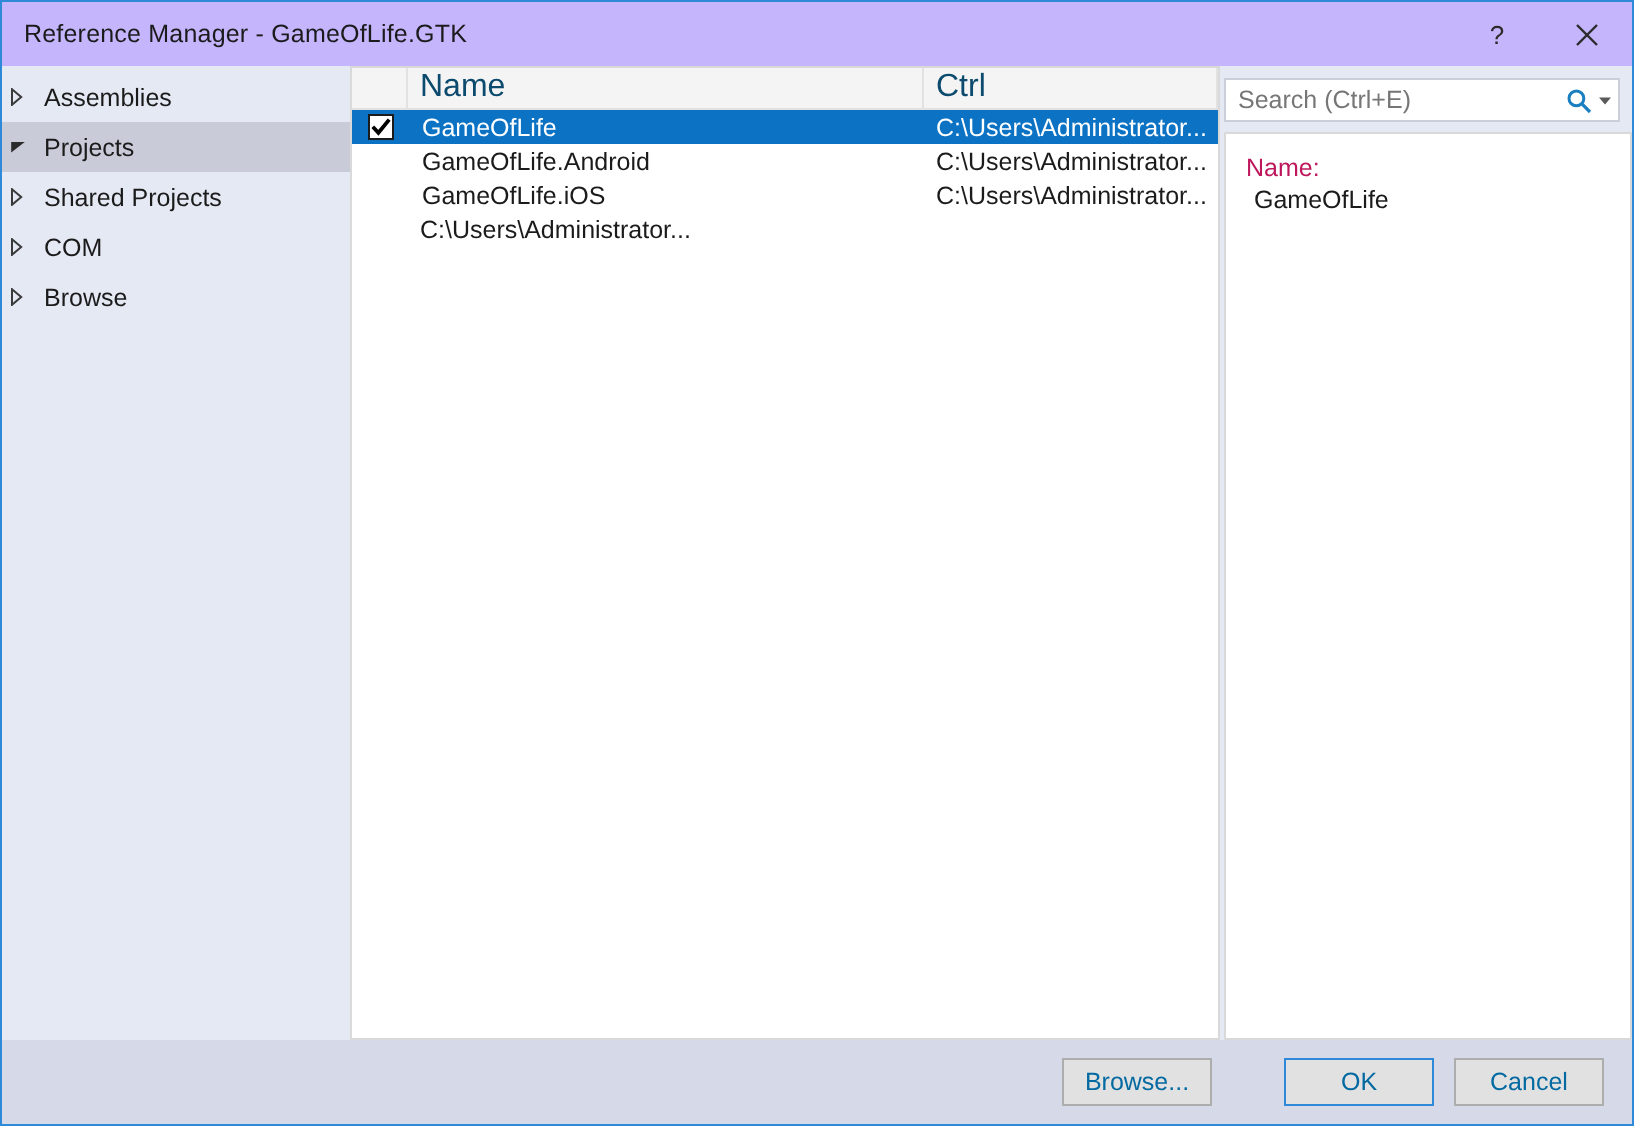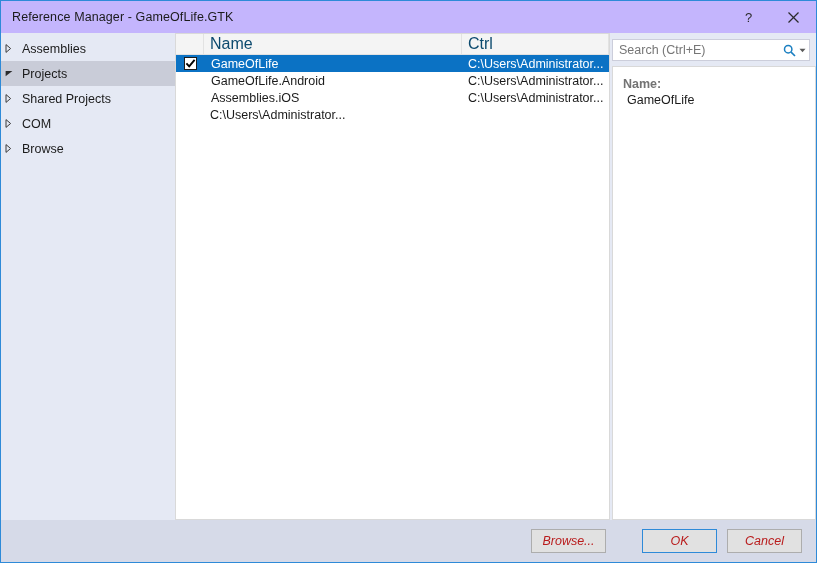--- a/index.html
+++ b/index.html
@@ -240,22 +240,22 @@
     background: #ffffff;
     border: 1px solid #d9d9d9;
     border-right: 1px solid #d9d9d9;
     margin: 0 0 0 2px;
     padding: 9px 10px;
     box-sizing: border-box;
     font-size: 12.5px;
     min-height: 0;
   }
   .detail-label {
-    font-weight: bold;
-    color: #737373;
+    font-weight: normal;
+    color: #be185d;
     line-height: 16px;
   }
   .detail-value {
     color: #1b1b1b;
     padding-left: 4px;
     line-height: 16px;
   }
 
   
   .footer {
@@ -269,28 +269,27 @@
     gap: 10px;
     box-sizing: border-box;
   }
   .btn {
     width: 75px;
     height: 24px;
     background: #e1e1e1;
     border: 1px solid #adadad;
     font-family: "Liberation Sans", sans-serif;
     font-size: 12.5px;
-    color: #b91c1c;
+    color: #0369a1;
     display: flex;
     align-items: center;
     justify-content: center;
     cursor: default;
     user-select: none;
     box-sizing: border-box;
-    font-style: italic;
   }
   .btn.default {
     border: 1px solid #2e8ad8;
     margin-left: 26px;
   }
 </style>
 </head>
 <body>
 
 <div class="dialog">
@@ -388,21 +387,21 @@
               <span class="checkbox hidden"></span>
             </div>
             <div class="cell col-name">GameOfLife.Android</div>
             <div class="cell col-path">C:\Users\Administrator...</div>
           </div>
 
           <div class="row">
             <div class="cell col-check">
               <span class="checkbox hidden"></span>
             </div>
-            <div class="cell col-name">Assemblies.iOS</div>
+            <div class="cell col-name">GameOfLife.iOS</div>
             <div class="cell col-path">C:\Users\Administrator...</div>
           </div>
 
           <div class="row">
             <div class="cell col-check">
               <span class="checkbox hidden"></span>
             </div>
             <div class="cell col-path">C:\Users\Administrator...</div>
           </div>
 

